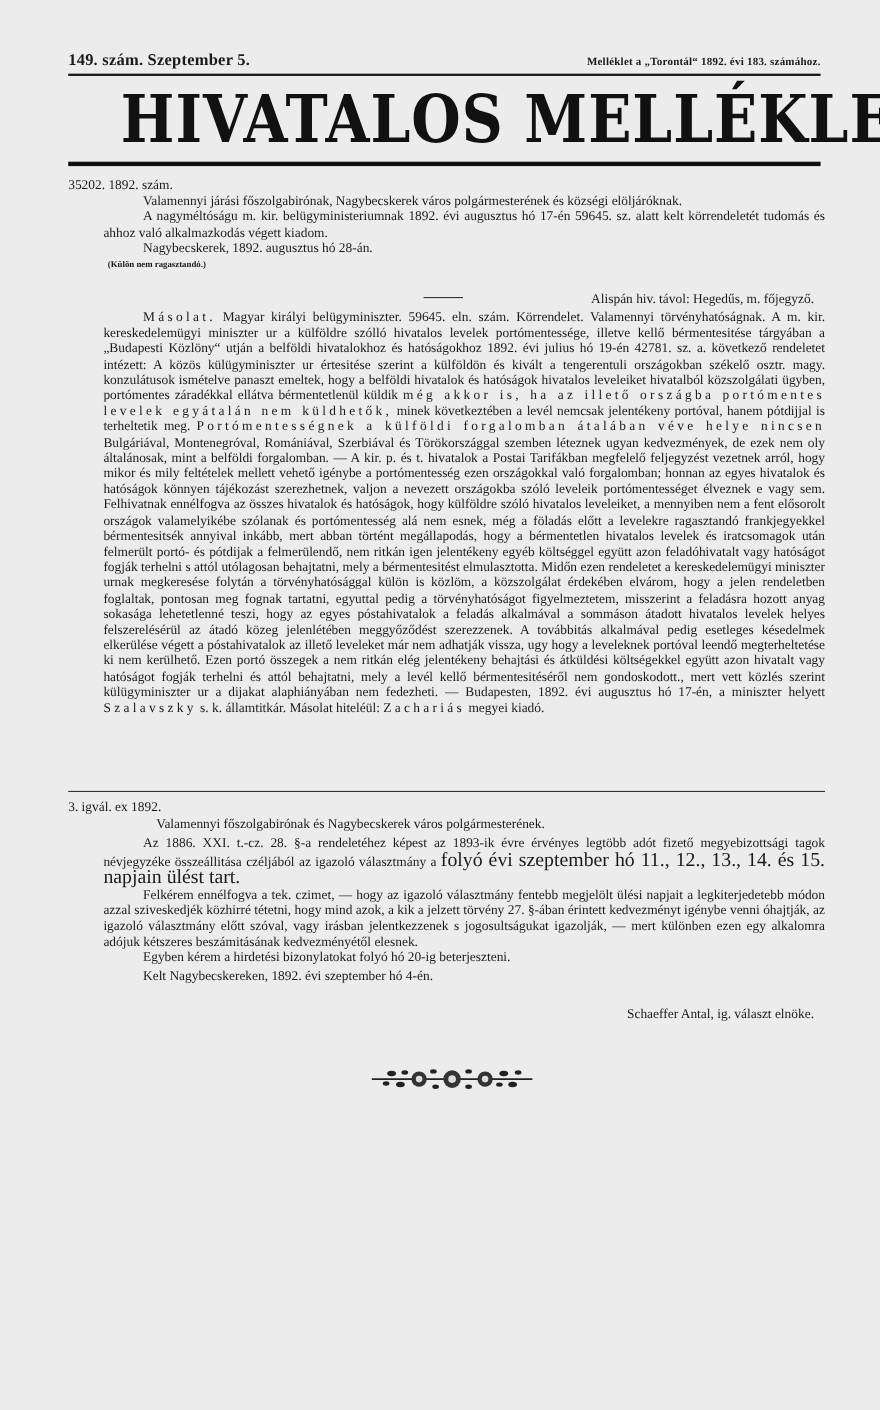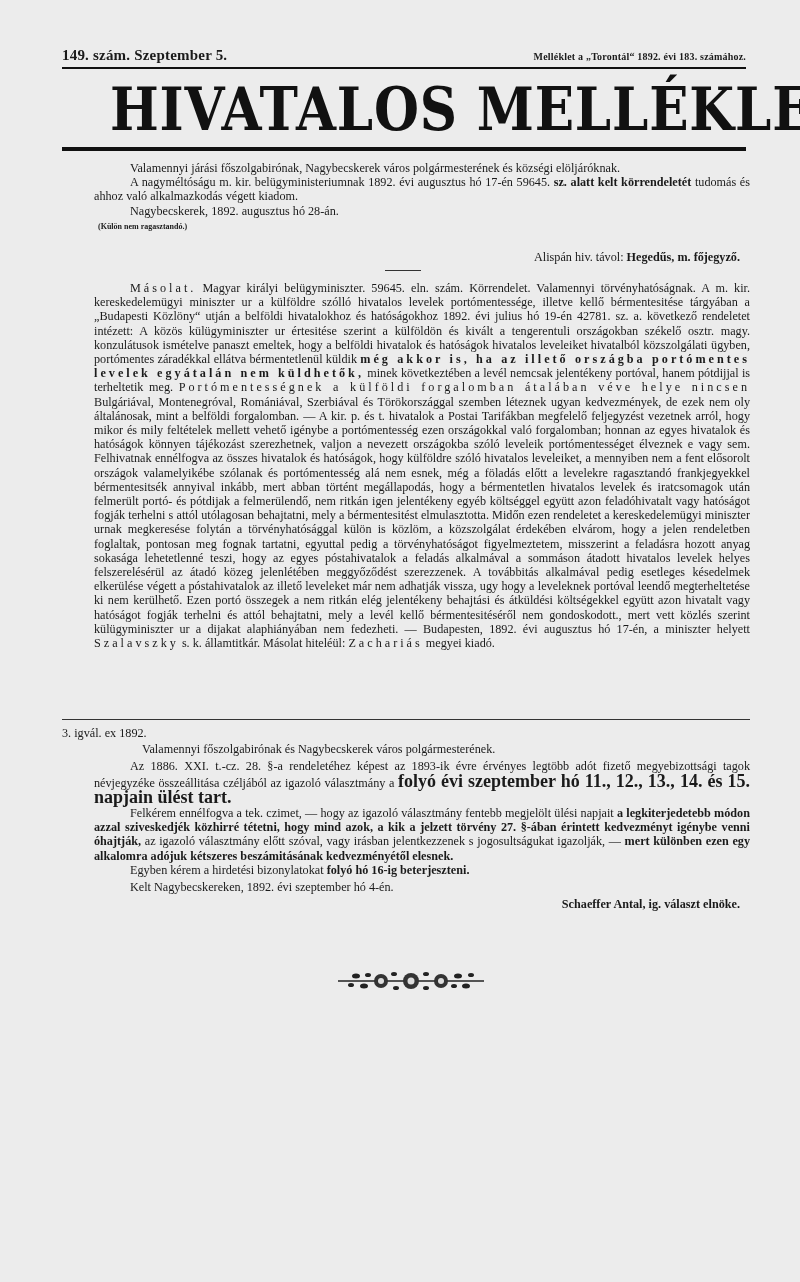--- a/index.html
+++ b/index.html
@@ -25,21 +25,21 @@
     letter-spacing: 1px; text-align: center; white-space: nowrap;
     transform: scaleX(0.86); transform-origin: center;
     color: #111;
   }
   .rule-thick { position: absolute; left: 62px; top: 147px; width: 684px; height: 4px; background: #111; }
   .body-text {
     position: absolute; left: 62px; width: 688px;
     font-size: 12.2px; line-height: 14.2px; text-align: justify;
   }
   .indent { text-indent: 36px; margin-left: 32px; }
-  .b { font-weight: bold; }
+  .b { font-weight: normal; }
   .sp { letter-spacing: 3px; }
   .small { font-size: 8px; font-weight: bold; margin-left: 36px; }
   .right-sign { text-align: right; padding-right: 10px; }
   p { margin: 0; }
   .center-rule { position: absolute; left: 385px; top: 270px; width: 36px; height: 1px; background: #333; }
   .section-rule { position: absolute; left: 62px; top: 719px; width: 688px; height: 1px; background: #333; }
   .ornament { position: absolute; left: 336px; top: 970px; width: 150px; height: 22px; }
 </style>
 </head>
 <body>
@@ -49,43 +49,44 @@
   <div class="header-line">
     <span class="left">149. szám. Szeptember 5.</span>
     <span class="right">Melléklet a „Torontál“ 1892. évi 183. számához.</span>
   </div>
   <div class="rule-thin" style="top:67px"></div>
 
   <div class="masthead">HIVATALOS MELLÉKLET.</div>
   <div class="rule-thick"></div>
 
   <div class="body-text" style="top:161px">
+    <p>35202. 1892. szám.</p>
     <p class="indent">Valamennyi járási főszolgabirónak, Nagybecskerek város polgármesterének és községi elöljáróknak.</p>
     <p class="indent"><span>A nagyméltóságu m. kir. belügyministeriumnak 1892. évi augusztus hó 17-én 59645.</span> <span class="b">sz. alatt kelt körrendeletét</span> <span>tudomás és ahhoz való alkalmazkodás végett kiadom.</span></p>
     <p class="indent">Nagybecskerek, 1892. augusztus hó 28-án.</p>
     <p><span class="small">(Külön nem ragasztandó.)</span></p>
     <p class="right-sign" style="margin-top:16px"><span>Alispán hiv. távol:</span> <span class="b">Hegedűs, m. főjegyző.</span></p>
   </div>
 
   <div class="center-rule"></div>
 
   <div class="body-text" style="top:281px">
     <p class="indent"><span class="sp">Másolat.</span> <span>Magyar királyi belügyminiszter. 59645. eln. szám. Körrendelet. Valamennyi törvényhatóságnak. A m. kir. kereskedelemügyi miniszter ur a külföldre szólló hivatalos levelek portómentessége, illetve kellő bérmentesitése tárgyában a „Budapesti Közlöny“ utján a belföldi hivatalokhoz és hatóságokhoz 1892. évi julius hó 19-én 42781. sz. a. következő rendeletet intézett: A közös külügyminiszter ur értesitése szerint a külföldön és kivált a tengerentuli országokban székelő osztr. magy. konzulátusok ismételve panaszt emeltek, hogy a belföldi hivatalok és hatóságok hivatalos leveleiket hivatalból közszolgálati ügyben, portómentes záradékkal ellátva bérmentetlenül küldik</span> <span class="b sp">még akkor is, ha az illető országba portómentes levelek egyátalán nem küldhetők,</span> <span>minek következtében a levél nemcsak jelentékeny portóval, hanem pótdijjal is terheltetik meg.</span> <span class="sp">Portómentességnek a külföldi forgalomban átalában véve helye nincsen</span> <span>Bulgáriával, Montenegróval, Romániával, Szerbiával és Törökországgal szemben léteznek ugyan kedvezmények, de ezek nem oly általánosak, mint a belföldi forgalomban. — A kir. p. és t. hivatalok a Postai Tarifákban megfelelő feljegyzést vezetnek arról, hogy mikor és mily feltételek mellett vehető igénybe a portómentesség ezen országokkal való forgalomban; honnan az egyes hivatalok és hatóságok könnyen tájékozást szerezhetnek, valjon a nevezett országokba szóló leveleik portómentességet élveznek e vagy sem. Felhivatnak ennélfogva az összes hivatalok és hatóságok, hogy külföldre szóló hivatalos leveleiket, a mennyiben nem a fent elősorolt országok valamelyikébe szólanak és portómentesség alá nem esnek, még a föladás előtt a levelekre ragasztandó frankjegyekkel bérmentesitsék annyival inkább, mert abban történt megállapodás, hogy a bérmentetlen hivatalos levelek és iratcsomagok után felmerült portó- és pótdijak a felmerülendő, nem ritkán igen jelentékeny egyéb költséggel együtt azon feladóhivatalt vagy hatóságot fogják terhelni s attól utólagosan behajtatni, mely a bérmentesitést elmulasztotta. Midőn ezen rendeletet a kereskedelemügyi miniszter urnak megkeresése folytán a törvényhatósággal külön is közlöm, a közszolgálat érdekében elvárom, hogy a jelen rendeletben foglaltak, pontosan meg fognak tartatni, egyuttal pedig a törvényhatóságot figyelmeztetem, misszerint a feladásra hozott anyag sokasága lehetetlenné teszi, hogy az egyes póstahivatalok a feladás alkalmával a sommáson átadott hivatalos levelek helyes felszerelésérül az átadó közeg jelenlétében meggyőződést szerezzenek. A továbbitás alkalmával pedig esetleges késedelmek elkerülése végett a póstahivatalok az illető leveleket már nem adhatják vissza, ugy hogy a leveleknek portóval leendő megterheltetése ki nem kerülhető. Ezen portó összegek a nem ritkán elég jelentékeny behajtási és átküldési költségekkel együtt azon hivatalt vagy hatóságot fogják terhelni és attól behajtatni, mely a levél kellő bérmentesitéséről nem gondoskodott., mert vett közlés szerint külügyminiszter ur a dijakat alaphiányában nem fedezheti. — Budapesten, 1892. évi augusztus hó 17-én, a miniszter helyett</span> <span class="sp">Szalavszky</span> <span>s. k. államtitkár. Másolat hiteléül:</span> <span class="sp">Zachariás</span> <span>megyei kiadó.</span></p>
   </div>
 
   <div class="section-rule"></div>
 
   <div class="body-text" style="top:726px">
     <p>3. igvál. ex 1892.</p>
     <p style="margin-top:2px; padding-left:80px">Valamennyi főszolgabirónak és Nagybecskerek város polgármesterének.</p>
     <p class="indent" style="margin-top:3px"><span>Az 1886. XXI. t.-cz. 28. §-a rendeletéhez képest az 1893-ik évre érvényes legtöbb adót fizető megyebizottsági tagok névjegyzéke összeállitása czéljából az igazoló választmány a</span> <span class="b" style="font-size:18px">folyó évi szeptember hó 11., 12., 13., 14. és 15. napjain ülést tart.</span></p>
     <p class="indent"><span>Felkérem ennélfogva a tek. czimet, — hogy az igazoló választmány fentebb megjelölt ülési napjait</span> <span class="b">a legkiterjedetebb módon azzal sziveskedjék közhirré tétetni, hogy mind azok, a kik a jelzett törvény 27. §-ában érintett kedvezményt igénybe venni óhajtják,</span> <span>az igazoló választmány előtt szóval, vagy irásban jelentkezzenek s jogosultságukat igazolják, —</span> <span class="b">mert különben ezen egy alkalomra adójuk kétszeres beszámitásának kedvezményétől elesnek.</span></p>
-    <p class="indent"><span>Egyben kérem a hirdetési bizonylatokat</span> <span class="b">folyó hó 16-ig beterjeszteni.</span></p>
+    <p class="indent"><span>Egyben kérem a hirdetési bizonylatokat</span> <span class="b">folyó hó 20-ig beterjeszteni.</span></p>
     <p class="indent" style="margin-top:3px">Kelt Nagybecskereken, 1892. évi szeptember hó 4-én.</p>
-    <p class="right-sign b" style="margin-top:3px">Schaeffer Antal, ig. választ elnöke.</p>
+    <p class="right-sign b" style="margin-top:20px">Schaeffer Antal, ig. választ elnöke.</p>
   </div>
 
   <svg class="ornament" viewBox="0 0 150 22">
     <line x1="2" y1="11" x2="148" y2="11" stroke="#222" stroke-width="1.5"></line>
     <circle cx="45" cy="11" r="7" fill="#333"></circle>
     <circle cx="45" cy="11" r="3" fill="#ddd"></circle>
     <circle cx="75" cy="11" r="8" fill="#333"></circle>
     <circle cx="75" cy="11" r="3.5" fill="#ddd"></circle>
     <circle cx="105" cy="11" r="7" fill="#333"></circle>
     <circle cx="105" cy="11" r="3" fill="#ddd"></circle>

